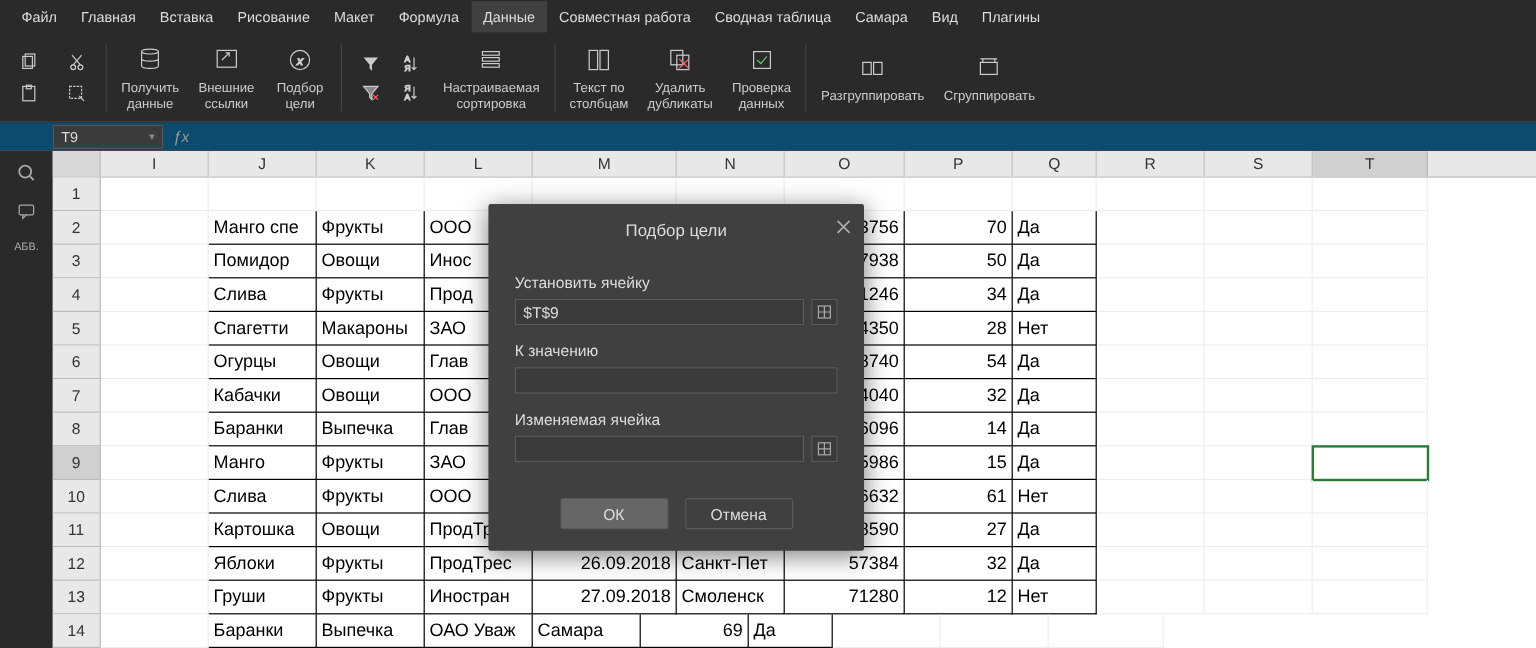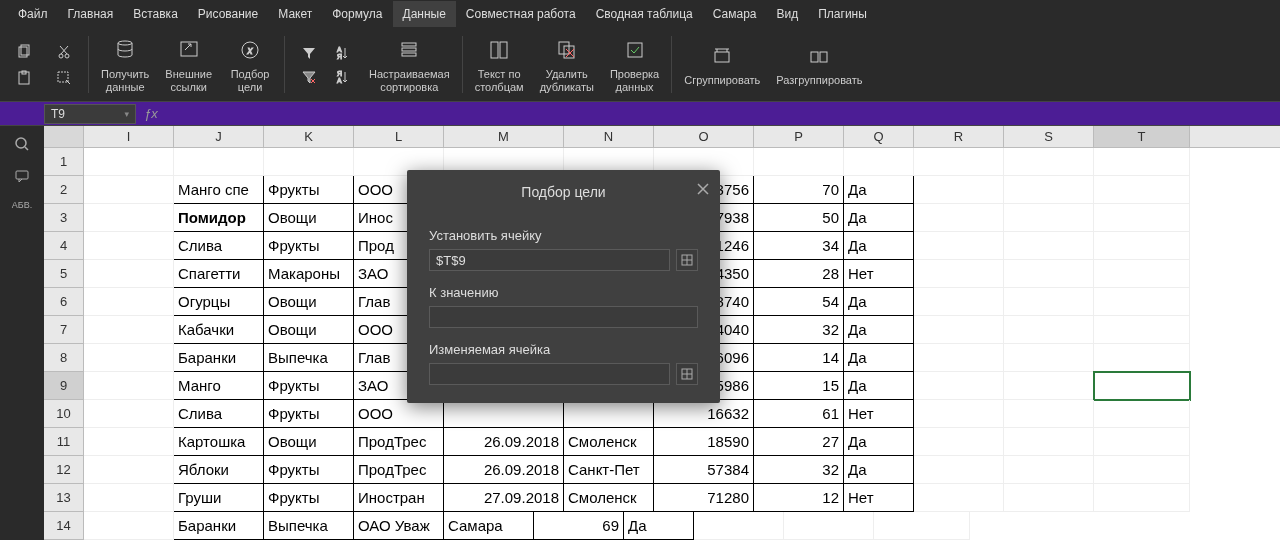--- a/index.html
+++ b/index.html
@@ -15,21 +15,21 @@
   .ribbon-smallgroup { display: flex; flex-direction: column; justify-content: center; padding: 0 6px; gap: 6px; }
   .ribbon-smallbtn { width: 28px; height: 20px; display: flex; align-items: center; justify-content: center; color: #ccc; cursor: pointer; }
   .ribbon-sep { width: 1px; background: #444; margin: 8px 4px; }
   .ribbon-biggroup { display: flex; flex-direction: column; align-items: center; justify-content: center; padding: 0 8px; color: #ccc; cursor: pointer; min-width: 60px; }
   .ribbon-bigicon { height: 28px; display: flex; align-items: center; justify-content: center; }
   .ribbon-biglabel { font-size: 11px; text-align: center; line-height: 1.15; margin-top: 4px; white-space: pre-line; }
   .ribbon-midgroup { display: flex; flex-direction: column; justify-content: center; align-items: center; padding: 0 6px; gap: 4px; }
   .ribbon-midrow { display: flex; gap: 4px; }
 
   
-  .formulabar { height: 24px; background: #4c1d95; display: flex; align-items: center; border-bottom: 1px solid #444; padding-left: 44px; }
+  .formulabar { height: 24px; background: #0c4a6e; display: flex; align-items: center; border-bottom: 1px solid #444; padding-left: 44px; }
   .namebox { width: 92px; height: 20px; background: #3b3b3b; color: #ddd; font-size: 12px; padding: 0 6px; display: flex; align-items: center; justify-content: space-between; border: 1px solid #555; }
   .fx { color: #999; font-style: italic; margin: 0 8px; font-size: 13px; }
 
   
   .leftbar { position: absolute; left: 0; top: 126px; width: 44px; height: 414px; background: #2a2a2a; display: flex; flex-direction: column; align-items: center; gap: 16px; padding-top: 10px; }
   .leftbtn { color: #aaa; font-size: 13px; cursor: pointer; }
   .leftbtn.small { font-size: 9px; }
 
   
   .gridwrap { position: absolute; left: 44px; top: 126px; right: 0; bottom: 0; background: #fff; }
@@ -214,34 +214,34 @@
           <path d="M7 11 L10 14 L15 8" stroke="#6c6"></path>
         </svg>
       </div>
     <div class="ribbon-biglabel">Проверка
 данных</div>
   </div>
   <div class="ribbon-sep"></div>
   <div class="ribbon-biggroup">
     <div class="ribbon-bigicon">
         <svg width="22" height="22" viewBox="0 0 22 22" fill="none" stroke="#ccc" stroke-width="1">
+          <rect x="3" y="7" width="7" height="10"></rect>
+          <rect x="12" y="7" width="7" height="10"></rect>
+        </svg>
+      </div>
+    <div class="ribbon-biglabel">Разгруппировать</div>
+  </div>
+  <div class="ribbon-biggroup">
+    <div class="ribbon-bigicon">
+        <svg width="22" height="22" viewBox="0 0 22 22" fill="none" stroke="#ccc" stroke-width="1">
           <rect x="4" y="7" width="14" height="10"></rect>
           <path d="M4 4 H18 M6 4 V7 M16 4 V7"></path>
         </svg>
       </div>
     <div class="ribbon-biglabel">Сгруппировать</div>
-  </div>
-  <div class="ribbon-biggroup">
-    <div class="ribbon-bigicon">
-        <svg width="22" height="22" viewBox="0 0 22 22" fill="none" stroke="#ccc" stroke-width="1">
-          <rect x="3" y="7" width="7" height="10"></rect>
-          <rect x="12" y="7" width="7" height="10"></rect>
-        </svg>
-      </div>
-    <div class="ribbon-biglabel">Разгруппировать</div>
   </div>
 </div>
 
 <div class="formulabar">
   <div class="namebox">
     <span>T9</span>
     <span style="font-size:9px;color:#888">▾</span>
   </div>
   <span class="fx">ƒx</span>
   <div style="flex:1;height:20px;"></div>
@@ -308,21 +308,21 @@
         <div class="cell num" style="width: 100px;">553756</div>
         <div class="cell num" style="width: 90px;">70</div>
         <div class="cell" style="width: 70px;">Да</div>
         <div class="cell noborder" style="width: 90px;"></div>
         <div class="cell noborder" style="width: 90px;"></div>
         <div class="cell noborder" style="width: 96px;"></div>
       </div>
       <div class="row">
         <div class="rowh">3</div>
         <div class="cell noborder" style="width: 90px;"></div>
-        <div class="cell" style="width: 90px; font-weight: bold;">Помидор</div>
+        <div class="cell" style="width: 90px;">Помидор</div>
         <div class="cell" style="width: 90px;">Овощи</div>
         <div class="cell" style="width: 90px;">Инос</div>
         <div class="cell num" style="width: 120px;"></div>
         <div class="cell" style="width: 90px;"></div>
         <div class="cell num" style="width: 100px;">7938</div>
         <div class="cell num" style="width: 90px;">50</div>
         <div class="cell" style="width: 70px;">Да</div>
         <div class="cell noborder" style="width: 90px;"></div>
         <div class="cell noborder" style="width: 90px;"></div>
         <div class="cell noborder" style="width: 96px;"></div>
@@ -520,14 +520,18 @@
     <div class="dlg-label">Изменяемая ячейка</div>
     <div class="dlg-input-row">
       <input class="dlg-input" value="" style="">
       <div class="dlg-refbtn">
           <svg width="12" height="12" viewBox="0 0 12 12" fill="none" stroke="#aaa">
             <rect x="1" y="1" width="10" height="10"></rect>
             <path d="M6 1 V11 M1 6 H11"></path>
           </svg>
         </div>
     </div>
+    <div class="dlg-buttons">
+      <div class="dlg-btn primary">ОК</div>
+      <div class="dlg-btn secondary">Отмена</div>
+    </div>
   </div>
 </div>
 
 </body></html>

